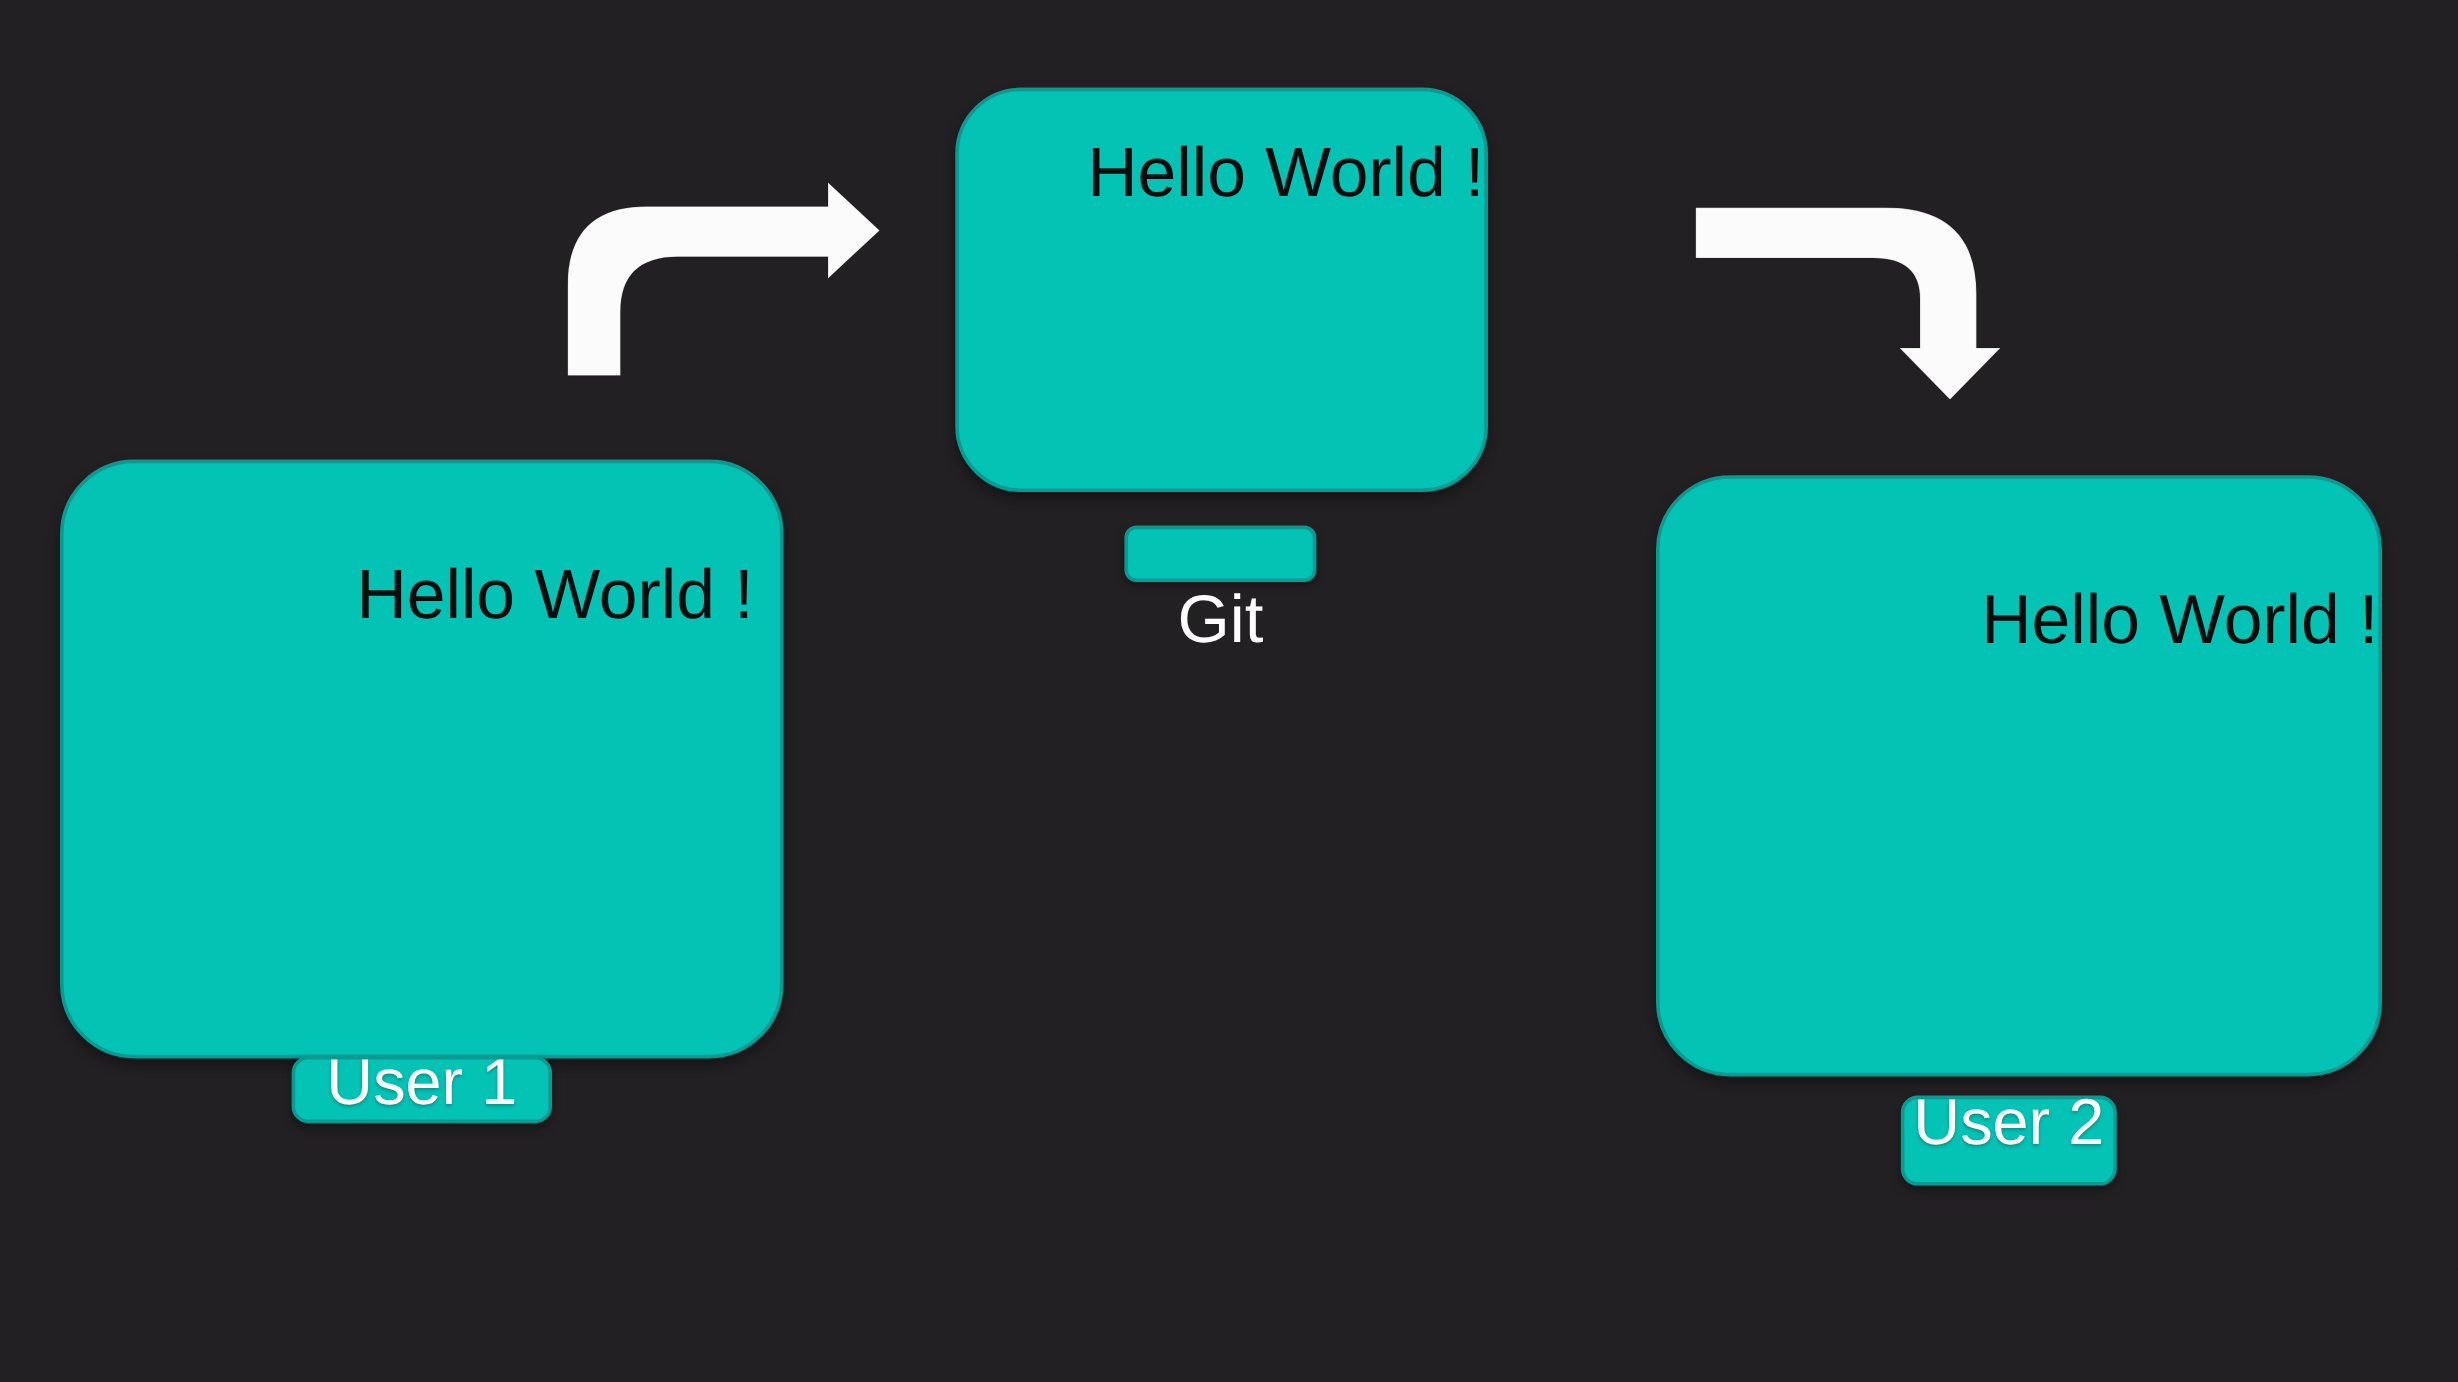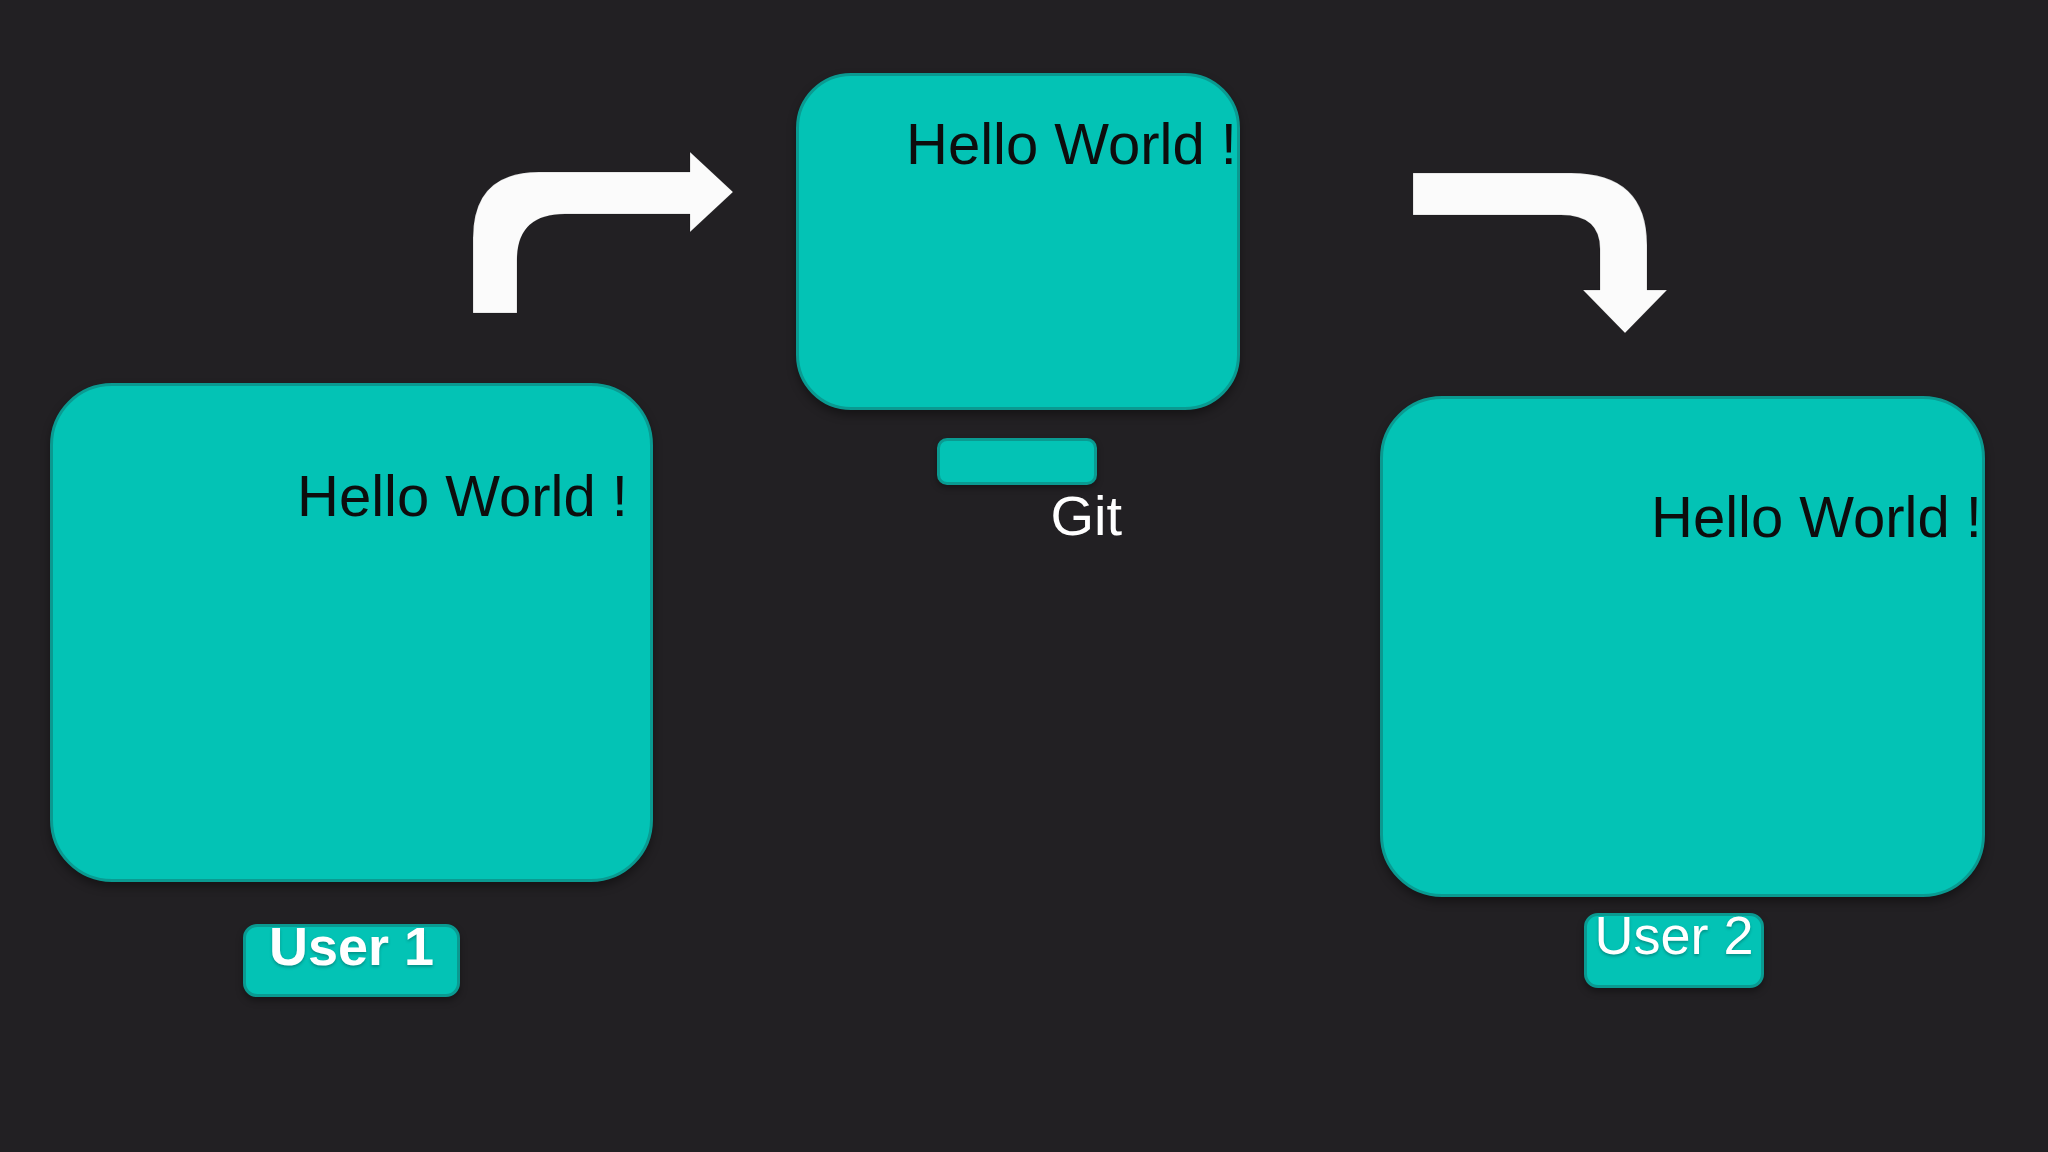--- a/index.html
+++ b/index.html
@@ -51,38 +51,38 @@
     align-items: flex-start;
   }
   .chip-text {
     color: var(--label-text, #ffffff);
     font-size: 54px;
     line-height: 1;
     margin-top: -8px;
     white-space: nowrap;
     text-shadow: 0 2px 3px rgba(0,0,0,0.25);
   }
-  .chip-user1 { left: 243px;  top: 924px; width: 217px; height: 73px; font-weight: bold; }
+  .chip-user1 { left: 243px;  top: 880px; width: 217px; height: 56px; }
   .chip-user2 { left: 1584px; top: 913px; width: 180px; height: 75px; }
 
   .git-tab {
     position: absolute;
     left: 937px; top: 438px;
     width: 160px; height: 47px;
     border-radius: 10px;
     background: var(--node-fill, #03c3b5);
     border: 3px solid var(--node-border, #0a9a91);
     box-sizing: border-box;
     box-shadow: 0 3px 6px rgba(0,0,0,0.35);
   }
   .git-caption {
     position: absolute;
     left: 912px; top: 488px;
     width: 210px;
-    text-align: right;
+    text-align: center;
     color: var(--label-text, #ffffff);
     font-size: 56px;
     line-height: 1;
     white-space: nowrap;
   }
 
   .arrow { position: absolute; }
   .arrow path {
     fill: var(--arrow, #fbfbfb);
     stroke: rgba(0,0,0,0.15);

